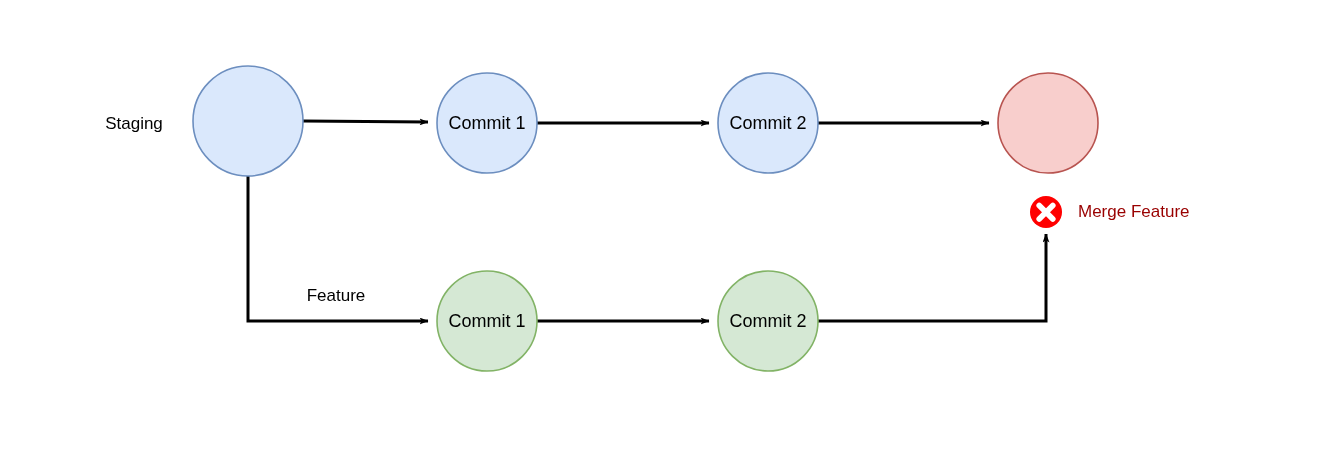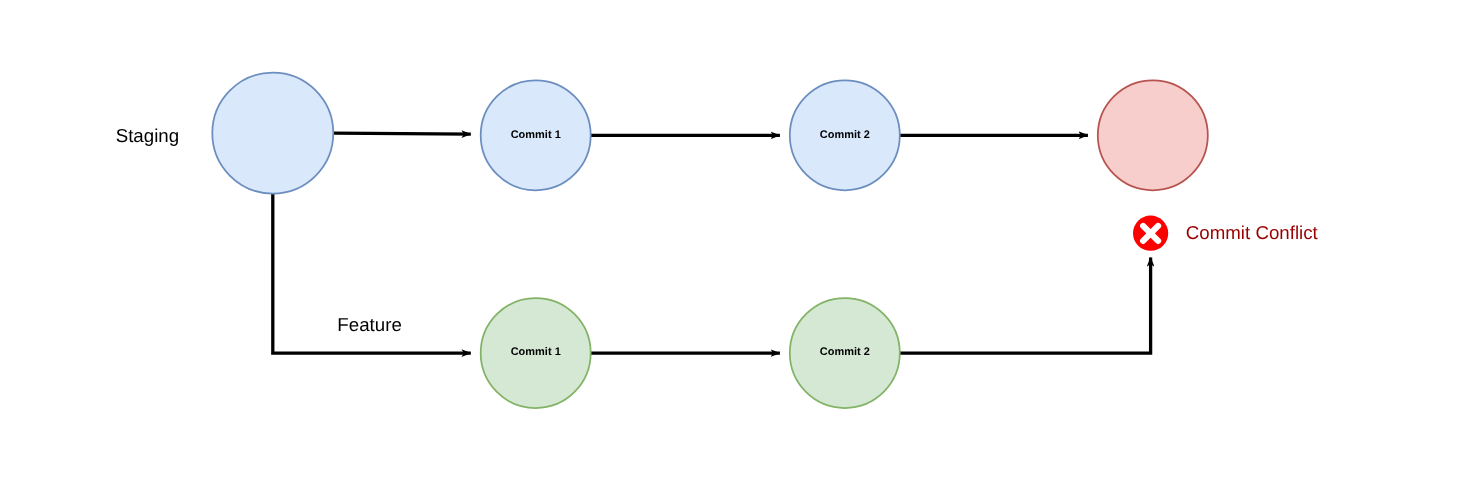--- a/index.html
+++ b/index.html
@@ -24,23 +24,22 @@
   }
   .node-label {
     position: absolute;
     transform: translate(-50%, -50%);
     white-space: nowrap;
     color: #000000;
     text-align: center;
     pointer-events: none;
   }
   .commit-label {
-    font-size: 10px;
+    font-size: 18px;
     line-height: 14px;
-    font-weight: bold;
   }
   .branch-label {
     font-size: 17px;
     line-height: 20px;
     color: #000000;
   }
   .conflict-label {
     position: absolute;
     transform: translate(0, -50%);
     white-space: nowrap;
@@ -103,15 +102,15 @@
   <div class="node-label branch-label" style="left:336px; top:296px;">Feature</div>
 
   <div class="node-label commit-label" style="left:487px; top:123px;">Commit 1</div>
 
   <div class="node-label commit-label" style="left:768px; top:123px;">Commit 2</div>
 
   <div class="node-label commit-label" style="left:487px; top:321px;">Commit 1</div>
 
   <div class="node-label commit-label" style="left:768px; top:321px;">Commit 2</div>
 
-  <div class="conflict-label" style="left:1078px; top:212px;">Commit Conflict</div>
+  <div class="conflict-label" style="left:1078px; top:212px;">Merge Feature</div>
 
 </div>
 
 </body></html>

